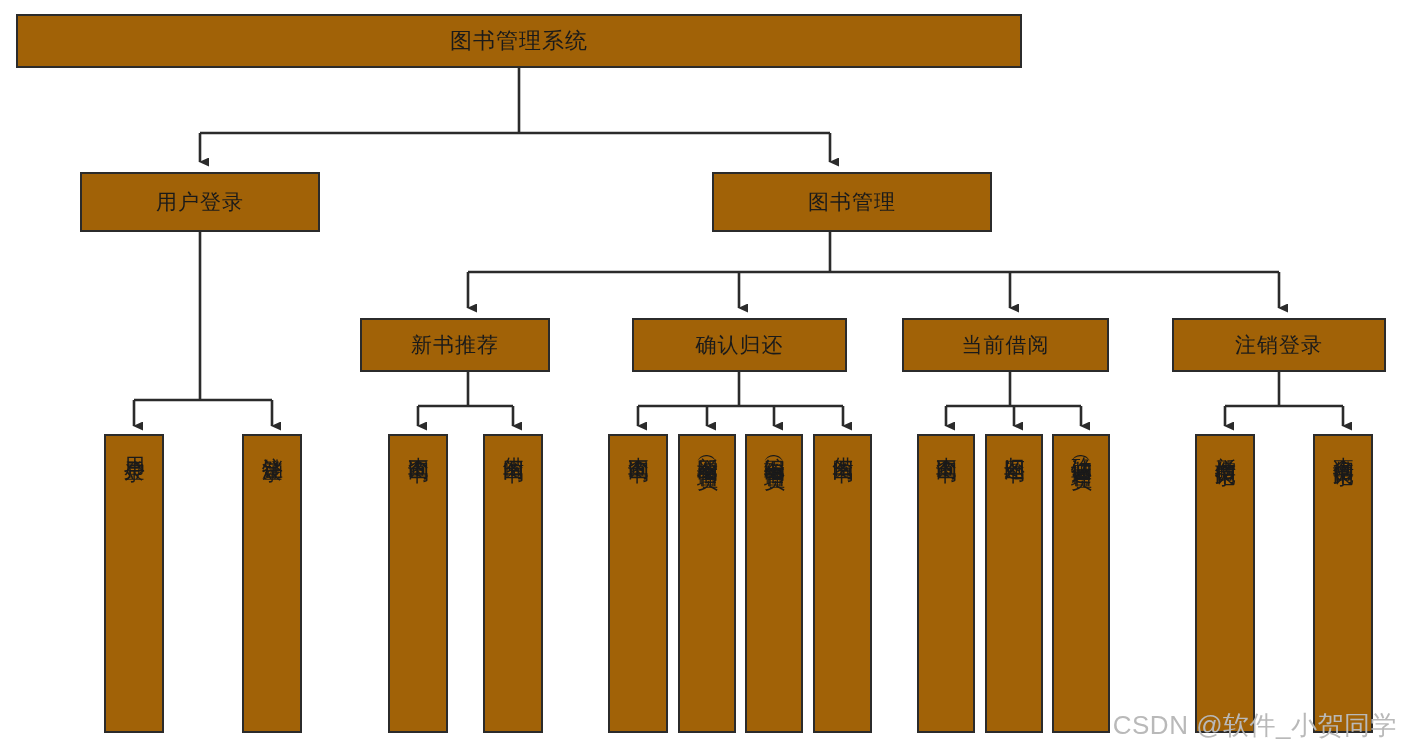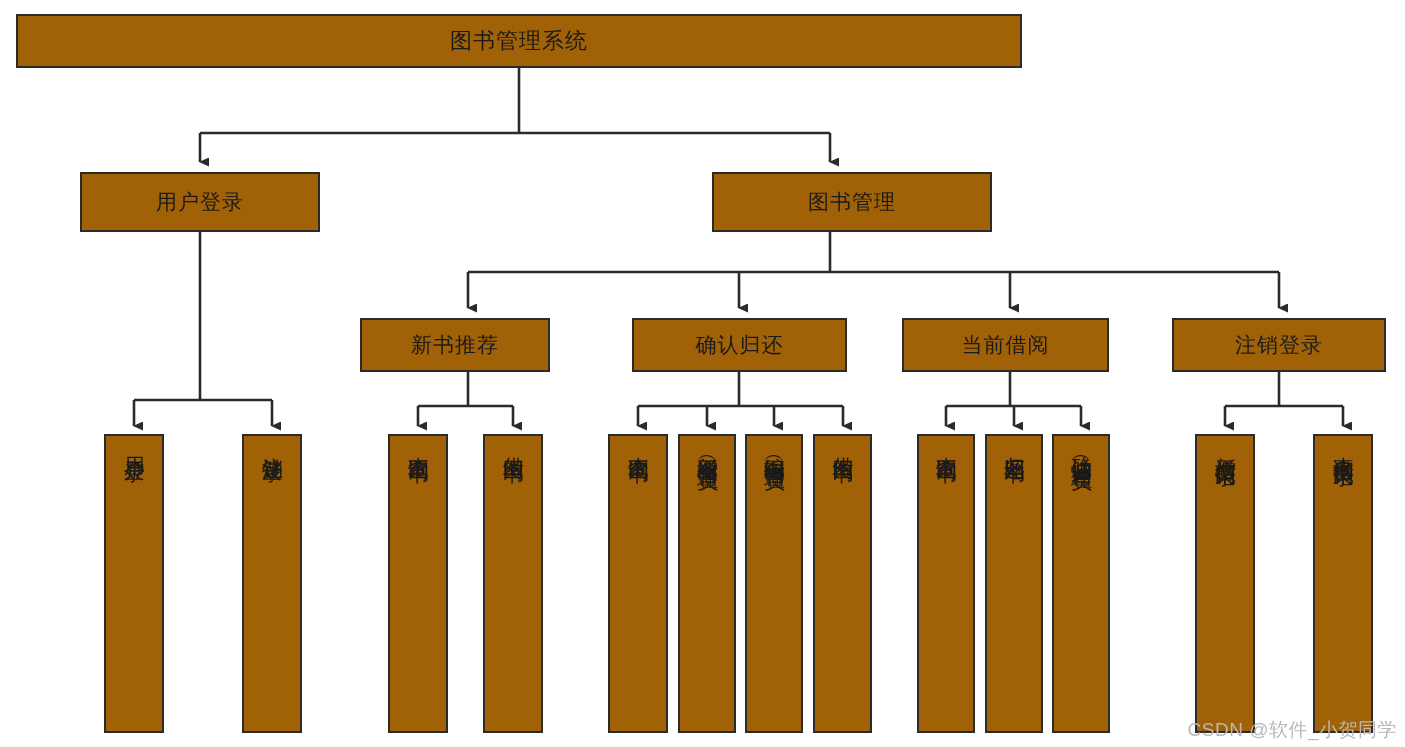--- a/index.html
+++ b/index.html
@@ -55,21 +55,21 @@
     display: block;
   }
   .htext {
     white-space: nowrap;
     letter-spacing: 1px;
   }
   #watermark {
     position: absolute;
     right: 8px;
     bottom: 4px;
-    font-size: 19px;
+    font-size: 26px;
     color: #b9b9b9;
     letter-spacing: 0.5px;
     white-space: nowrap;
   }
 </style>
 </head>
 <body>
 
 <div id="canvas">
 

